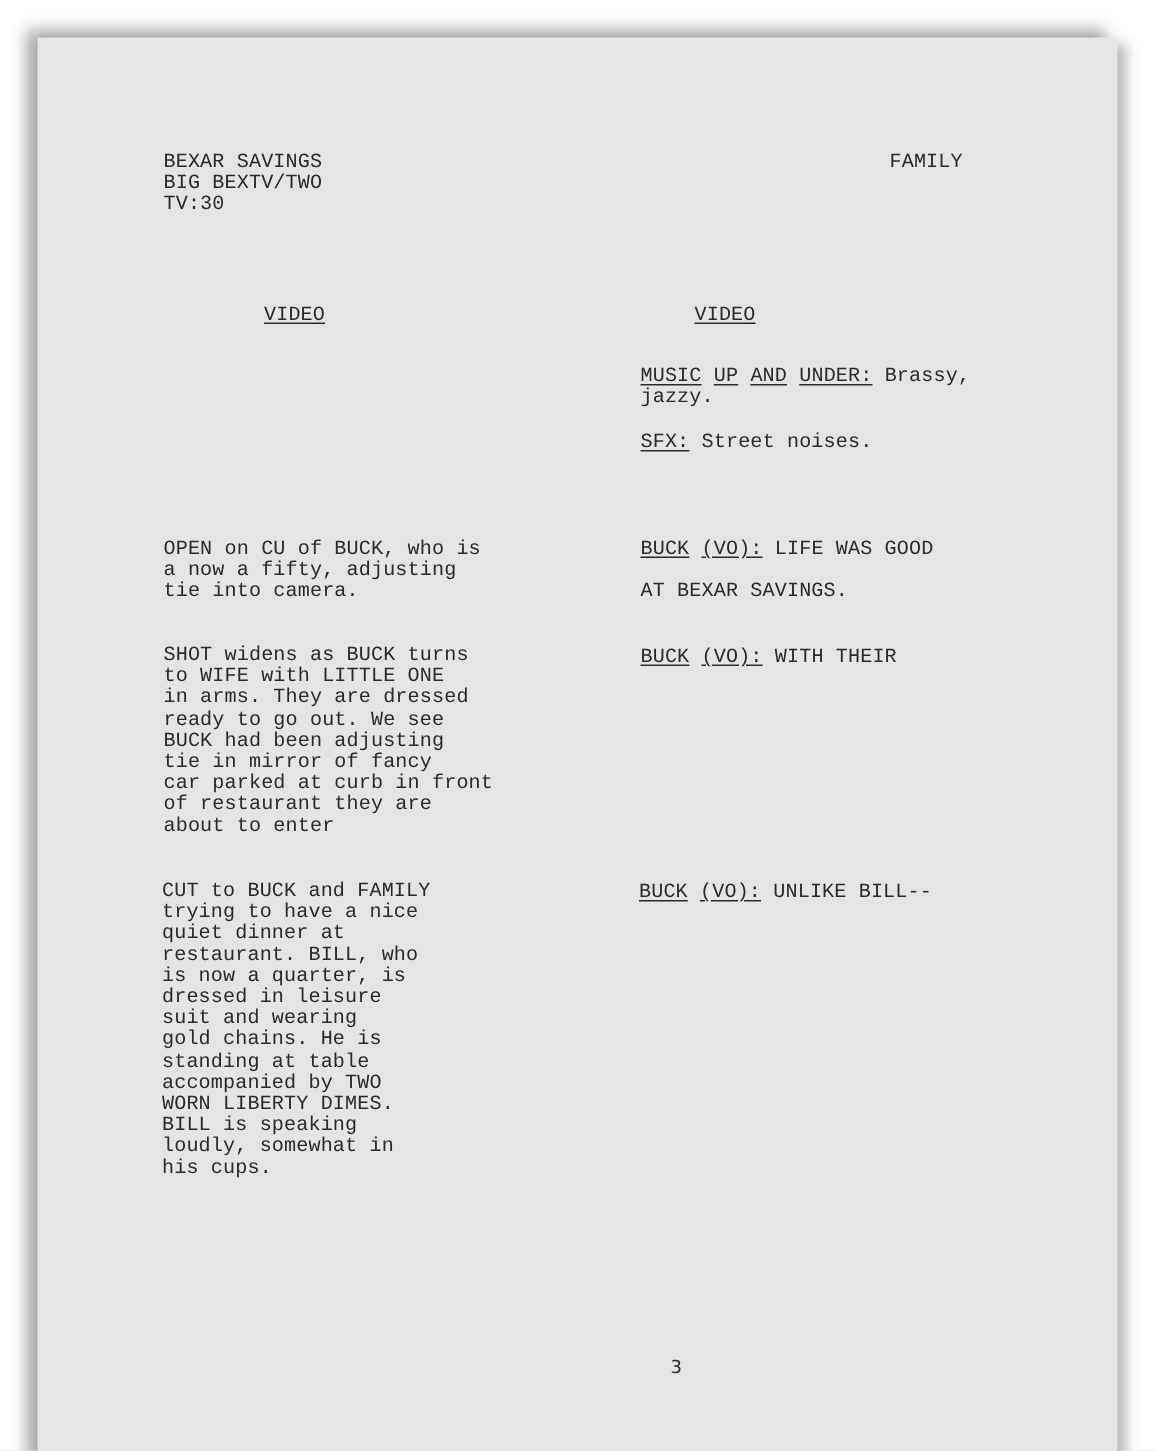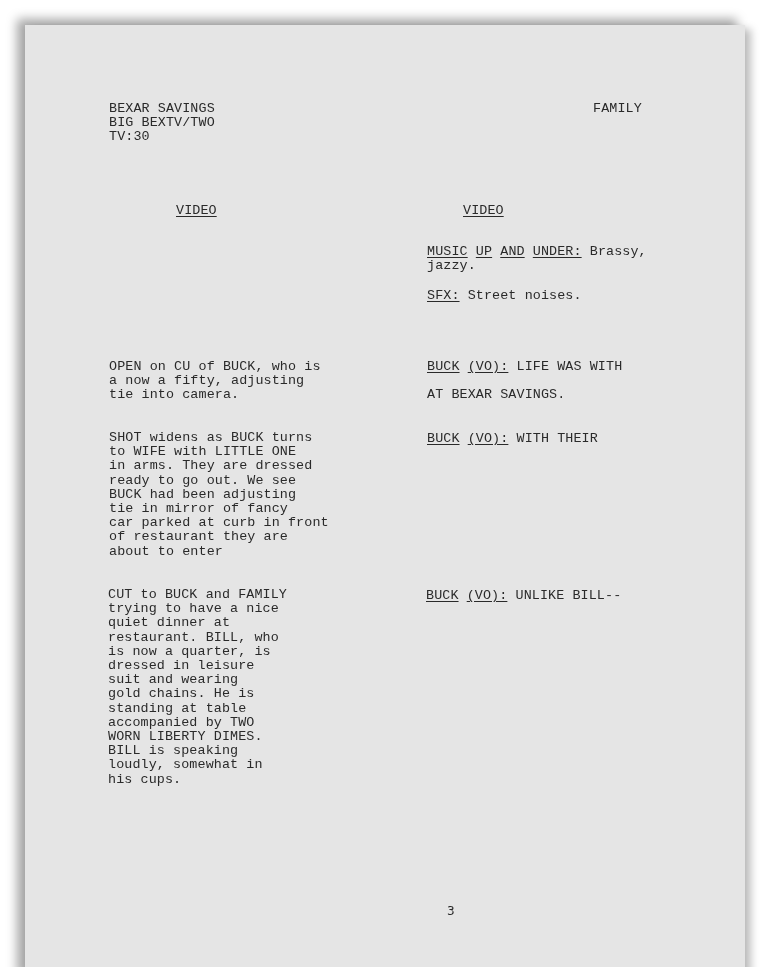--- a/index.html
+++ b/index.html
@@ -32,21 +32,21 @@
   <div class="t u" style="left:151px; top:179px;">VIDEO</div>
   <div class="t u" style="left:438px; top:179px;">VIDEO</div>
 
   <div class="t" style="left:402px; top:220px;"><span class="u">MUSIC</span> <span class="u">UP</span> <span class="u">AND</span> <span class="u">UNDER:</span><span> Brassy,</span></div>
   <div class="t" style="left:402px; top:234px;text-align:center;">jazzy.</div>
   <div class="t" style="left:402px; top:264px;"><span class="u">SFX:</span><span> Street noises.</span></div>
 
   <div class="t" style="left:84px; top:335px;">OPEN on CU of BUCK, who is
 a now a fifty, adjusting
 tie into camera.</div>
-  <div class="t" style="left:402px; top:335px;"><span class="u">BUCK</span> <span class="u">(VO):</span><span> LIFE WAS WITH</span></div>
+  <div class="t" style="left:402px; top:335px;"><span class="u">BUCK</span> <span class="u">(VO):</span><span> LIFE WAS GOOD</span></div>
   <div class="t" style="left:84px; top:406px;">SHOT widens as BUCK turns
 to WIFE with LITTLE ONE
 in arms. They are dressed
 ready to go out. We see
 BUCK had been adjusting
 tie in mirror of fancy
 car parked at curb in front
 of restaurant they are
 about to enter</div>
 

